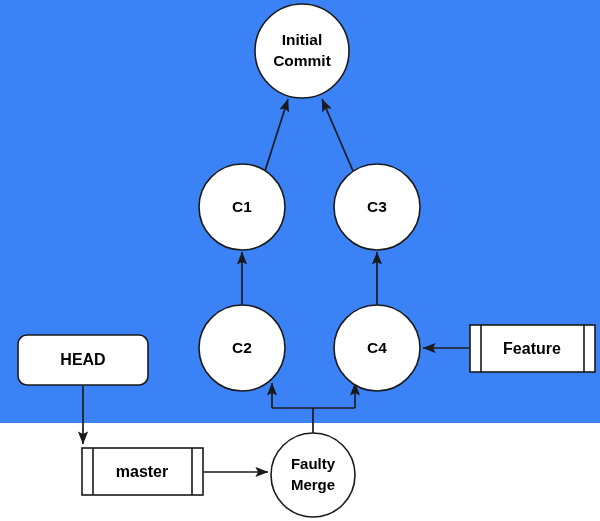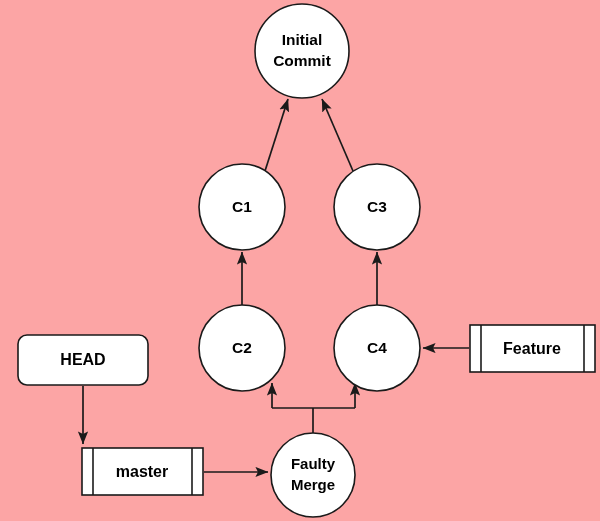--- a/index.html
+++ b/index.html
@@ -9,22 +9,22 @@
   }
   body {
     width: 600px;
     height: 521px;
     overflow: hidden;
     font-family: "Liberation Sans", sans-serif;
   }
   #diagram-root {
     position: relative;
     width: 600px;
-    height: 521px;
-    background: #fca5a5;
+    height: 423px;
+    background: #3b82f6;
   }
   svg#git-graph {
     display: block;
     width: 600px;
     height: 521px;
   }
   .node-shape {
     fill: #ffffff;
     stroke: #1a1a1a;
     stroke-width: 1.6;

